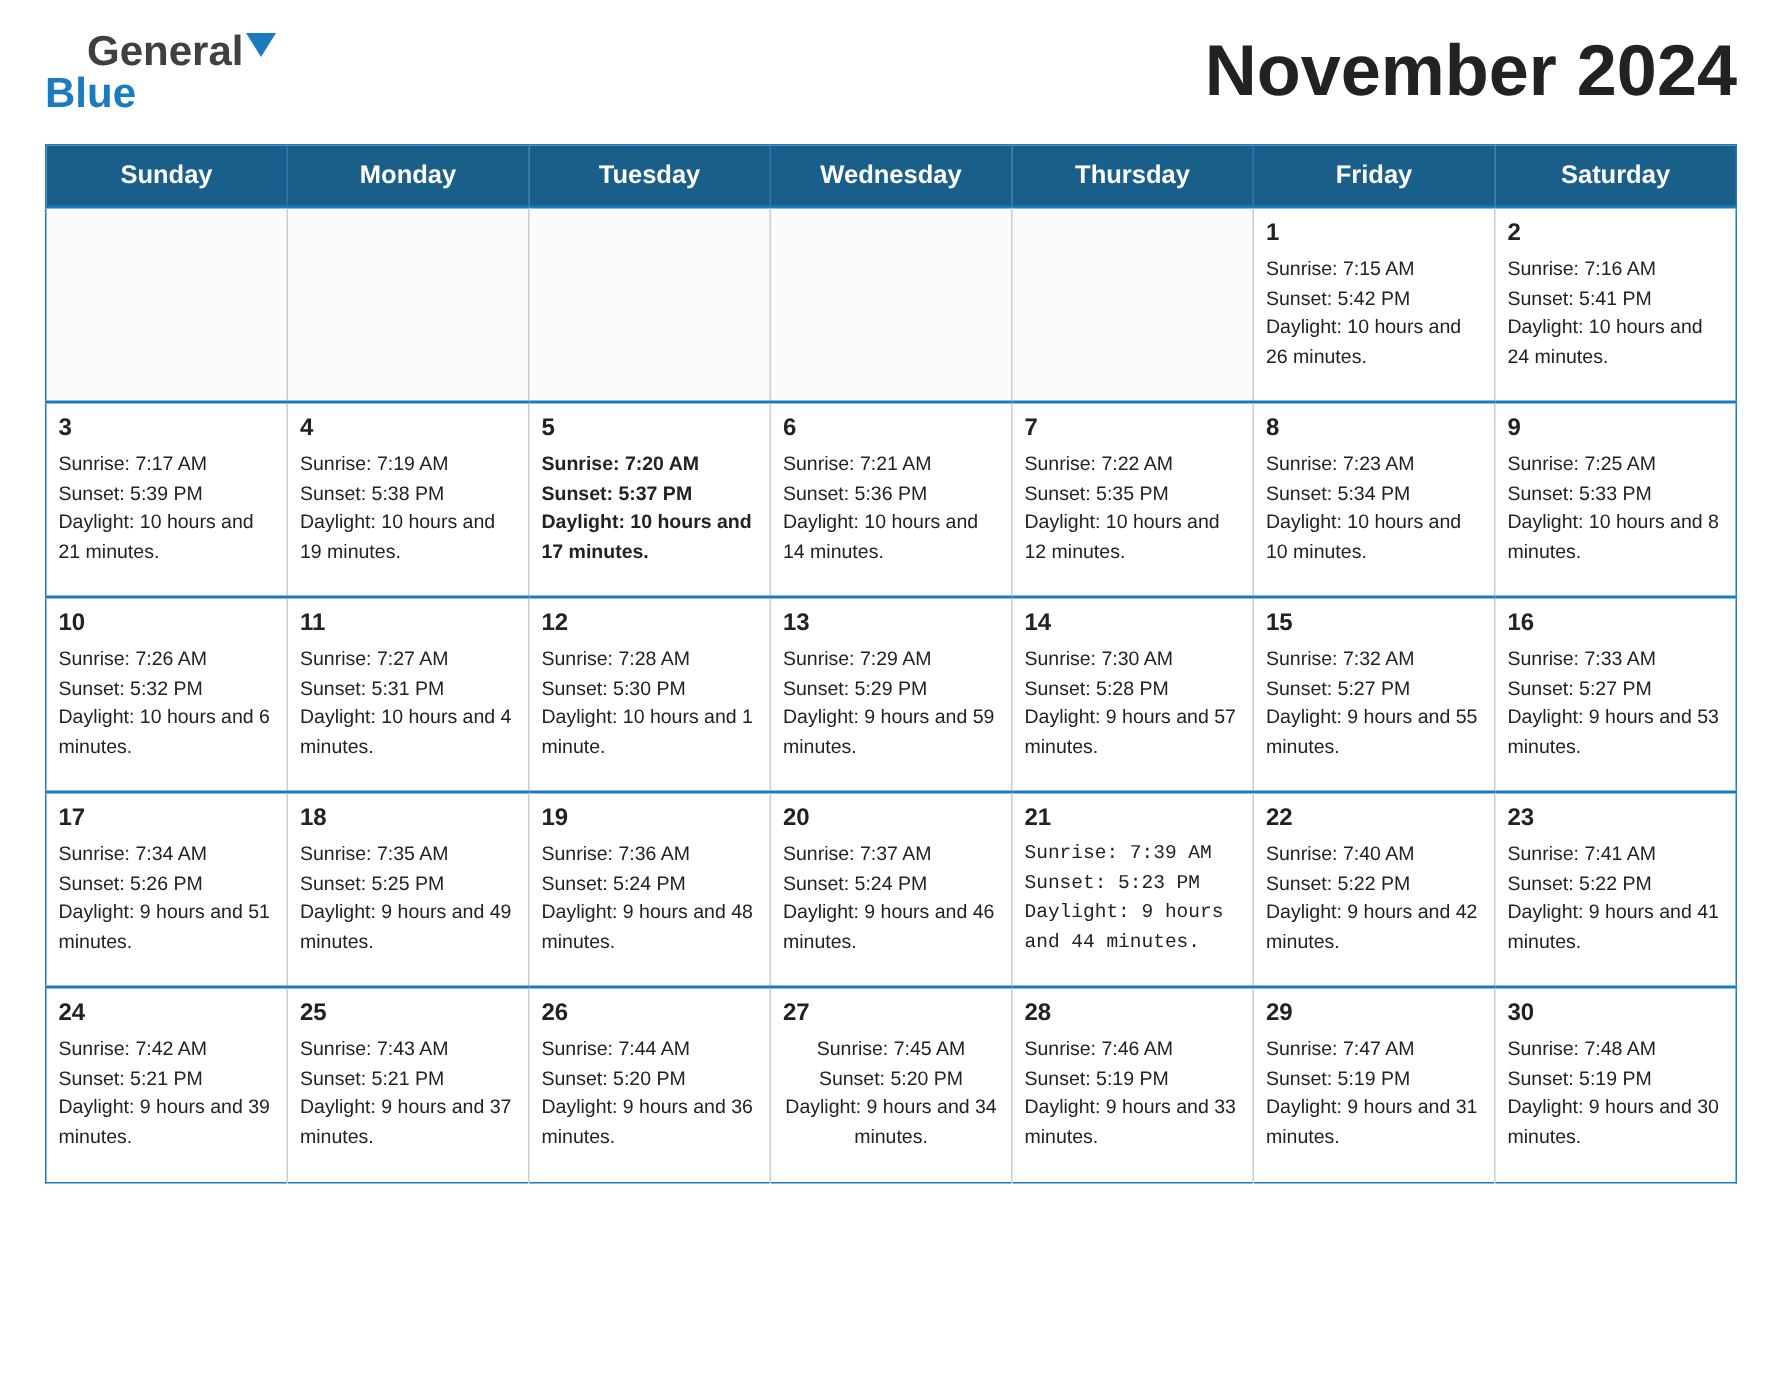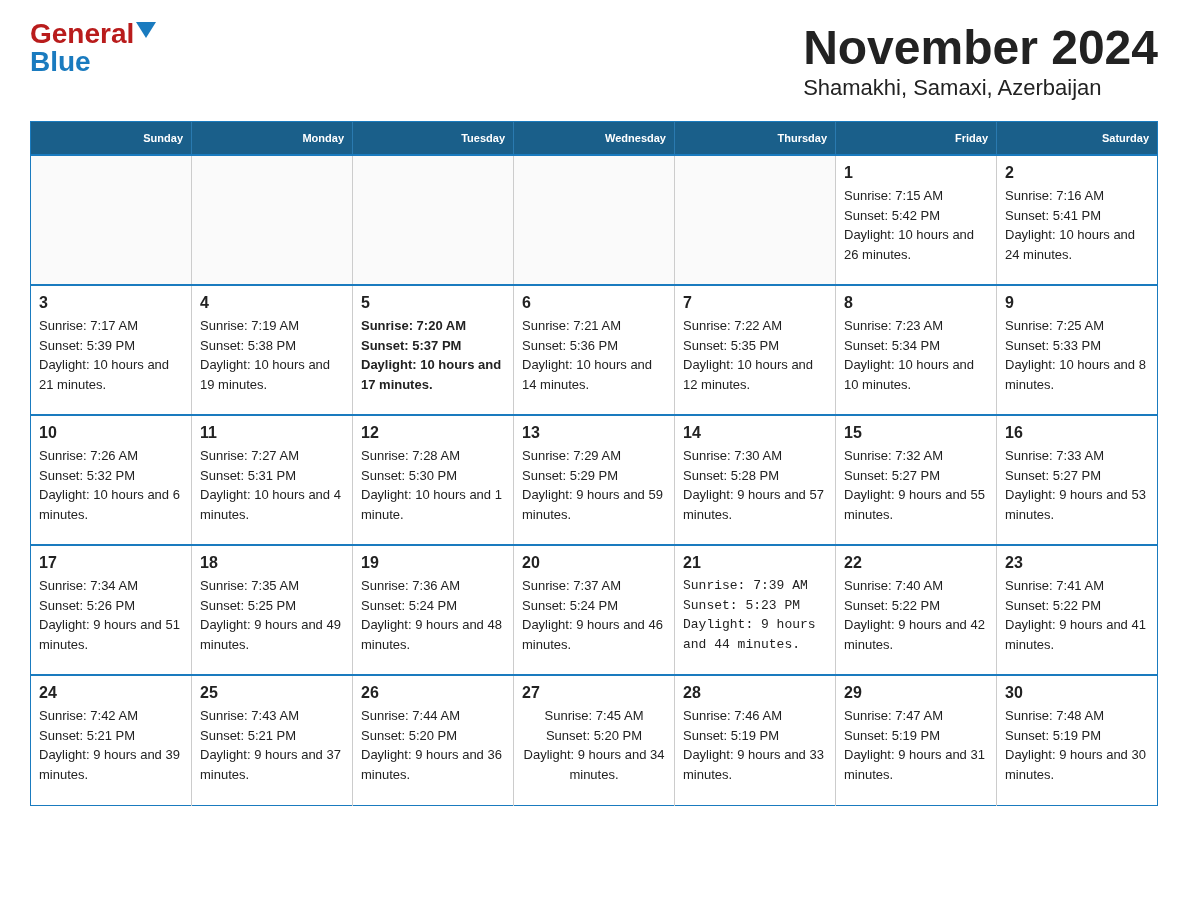--- a/index.html
+++ b/index.html
@@ -18,22 +18,23 @@
       margin-bottom: 20px;
     }
     .logo {
       display: flex;
       flex-direction: column;
       align-items: flex-start;
     }
     .logo-general {
       font-size: 28px;
       font-weight: bold;
-      color: #b91c1c;
+      color: #404040;
       line-height: 1;
+      margin-left: 28px;
     }
     .logo-blue {
       font-size: 28px;
       font-weight: bold;
       color: #1a7bbf;
       line-height: 1;
     }
     .logo-triangle {
       display: inline-block;
       width: 0;
@@ -61,23 +62,23 @@
     }
     .calendar {
       width: 100%;
       border-collapse: collapse;
       border: 1.5px solid #1a7bbf;
     }
     .calendar thead tr th {
       background-color: #1a5f8a;
       color: #fff;
       padding: 10px 8px;
-      font-size: 11px;
-      font-weight: bold;
-      text-align: right;
+      font-size: 17px;
+      font-weight: bold;
+      text-align: center;
       border-right: 1px solid #2a7ab0;
     }
     .calendar thead tr th:last-child {
       border-right: none;
     }
     .calendar tbody tr td {
       vertical-align: top;
       padding: 8px 8px 8px 8px;
       border-top: 2px solid #1a7bbf;
       border-right: 1px solid #ccc;
@@ -112,21 +113,20 @@
 <div class="header">
   <div class="logo">
     <div style="display:flex;align-items:center;">
       <span class="logo-general">General</span>
       <span class="logo-triangle"></span>
     </div>
     <span class="logo-blue">Blue</span>
   </div>
   <div class="title-block">
     <h1>November 2024</h1>
-    <h2>Shamakhi, Samaxi, Azerbaijan</h2>
   </div>
 </div>
 
 <table class="calendar">
   <thead>
     <tr>
     <th>Sunday</th>
         <th>Monday</th>
         <th>Tuesday</th>
         <th>Wednesday</th>

